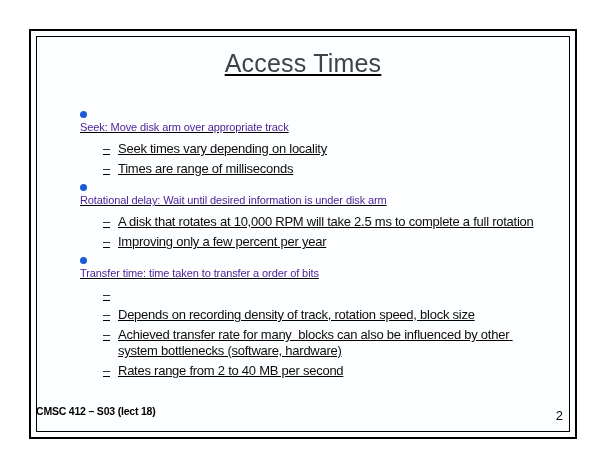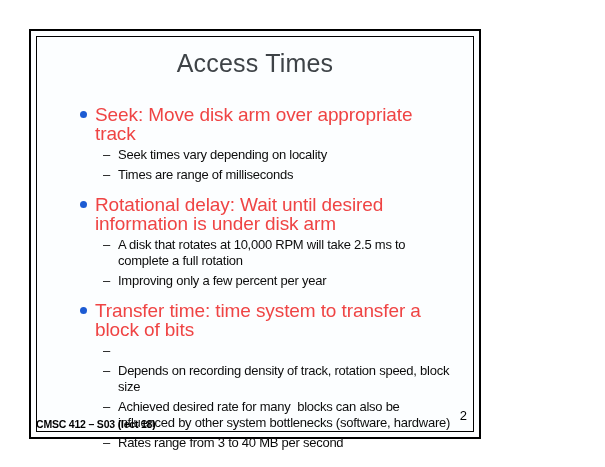--- a/index.html
+++ b/index.html
@@ -6,23 +6,24 @@
   html,body { width:605px; height:467px; }
   body {
     font-family: "Liberation Sans", sans-serif;
     background:#ffffff;
     position:relative;
     overflow:hidden;
   }
   .slide {
     position:absolute;
     left:29px; top:29px;
-    width:452px; height:410px;
+    width:548px; height:410px;
     border:2px solid #000000;
     background:#fcfeff;
+    text-decoration:underline;
   }
   .inner-frame {
     position:absolute;
     left:5px; top:5px; right:5px; bottom:5px;
     border:1px solid #000000;
     pointer-events:none;
   }
   .title {
     position:relative;
     z-index:2;
@@ -33,29 +34,30 @@
     letter-spacing:0.2px;
     color:#3e4347;
   }
   .body {
     position:relative;
     z-index:2;
     margin-top:27px;
     padding-left:49px;
     padding-right:26px;
   }
-  .group { margin-top:12px; }
+  .group { margin-top:1px; }
   .group:first-child { margin-top:0; }
   .l1 {
     display:flex;
     align-items:flex-start;
-    font-size:19px;
+    font-size:11px;
     line-height:19px;
     letter-spacing:-0.1px;
-    color:#ef4444;
+    color:#4c1d95;
+    flex-direction:column;
   }
   .bdot {
     flex:0 0 auto;
     width:7px; height:7px;
     border-radius:50%;
     background:#1c5bd3;
     margin-top:6px;
     margin-right:8px;
   }
   .sub {
@@ -71,21 +73,21 @@
   .dash {
     flex:0 0 15px;
     width:15px;
   }
   .sub-text {
     max-width:424px;
     white-space:pre-wrap;
   }
   .footer-course {
     position:absolute;
-    left:3px; bottom:7px;
+    left:3px; bottom:20px;
     z-index:3;
     font-size:10.5px;
     font-weight:bold;
     letter-spacing:-0.2px;
     color:#000000;
     background:transparent;
     padding:0 2px;
   }
   .page-number {
     position:absolute;
@@ -131,36 +133,36 @@
       </div>
       <div class="sub">
         <span class="dash">–</span>
         <span class="sub-text">Improving only a few percent per year</span>
       </div>
     </div>
 
     <div class="group">
       <div class="l1">
         <span class="bdot"></span>
-        <span>Transfer time: time system to transfer a block of bits</span>
+        <span>Transfer time: time taken to transfer a order of bits</span>
       </div>
       <div class="sub">
         <span class="dash">–</span>
       </div>
       <div class="sub">
         <span class="dash">–</span>
         <span class="sub-text">Depends on recording density of track, rotation speed, block size</span>
       </div>
       <div class="sub">
         <span class="dash">–</span>
-        <span class="sub-text">Achieved desired rate for many  blocks can also be influenced by other system bottlenecks (software, hardware)</span>
+        <span class="sub-text">Achieved transfer rate for many  blocks can also be influenced by other system bottlenecks (software, hardware)</span>
       </div>
       <div class="sub">
         <span class="dash">–</span>
-        <span class="sub-text">Rates range from 3 to 40 MB per second</span>
+        <span class="sub-text">Rates range from 2 to 40 MB per second</span>
       </div>
     </div>
 
   </div>
 
   <div class="footer-course">CMSC 412 – S03  (lect 18)</div>
   <div class="page-number">2</div>
 </div>
 
 </body></html>

